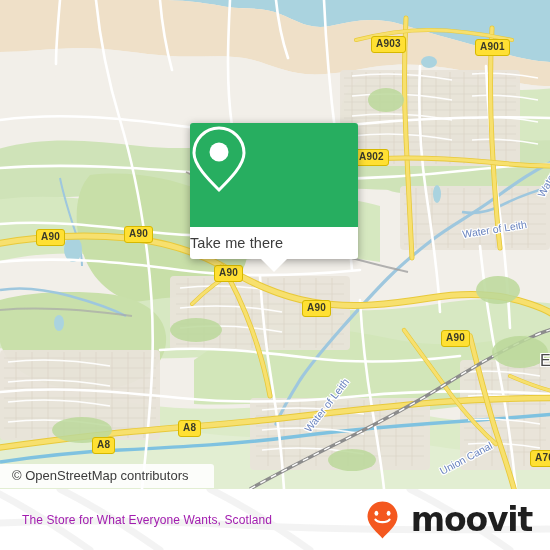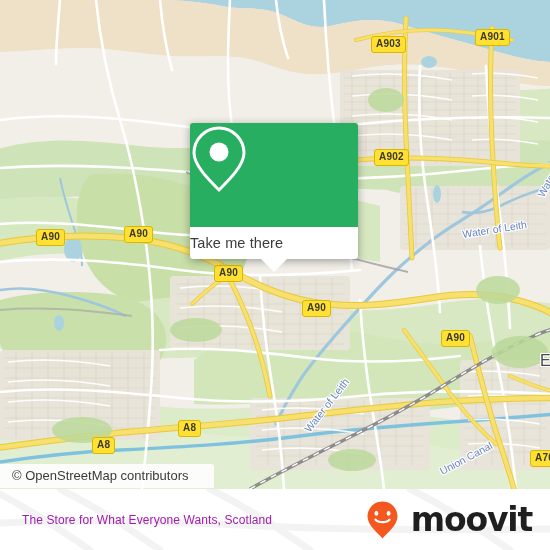--- a/index.html
+++ b/index.html
@@ -321,22 +321,22 @@
           <ellipse cx="352" cy="460" rx="24" ry="11"></ellipse>
           <ellipse cx="498" cy="290" rx="22" ry="14"></ellipse>
           <ellipse cx="386" cy="100" rx="18" ry="12"></ellipse>
           <ellipse cx="520" cy="352" rx="28" ry="16"></ellipse>
           <ellipse cx="244" cy="150" rx="22" ry="14"></ellipse>
         </g>
       </g>
     </svg>
 
     <div class="shield" style="left:371px;top:36px">A903</div>
-    <div class="shield" style="left:475px;top:29px">A901</div>
-    <div class="shield" style="left:374px;top:149px">A902</div>
+    <div class="shield" style="left:475px;top:39px">A901</div>
+    <div class="shield" style="left:354px;top:149px">A902</div>
     <div class="shield" style="left:36px;top:229px">A90</div>
     <div class="shield" style="left:124px;top:226px">A90</div>
     <div class="shield" style="left:214px;top:265px">A90</div>
     <div class="shield" style="left:302px;top:300px">A90</div>
     <div class="shield" style="left:441px;top:330px">A90</div>
     <div class="shield" style="left:178px;top:420px">A8</div>
     <div class="shield" style="left:92px;top:437px">A8</div>
     <div class="shield" style="left:530px;top:450px">A70</div>
 
     <div class="maplabel water" style="left:462px;top:223px;transform:rotate(-9deg)">Water of Leith</div>

